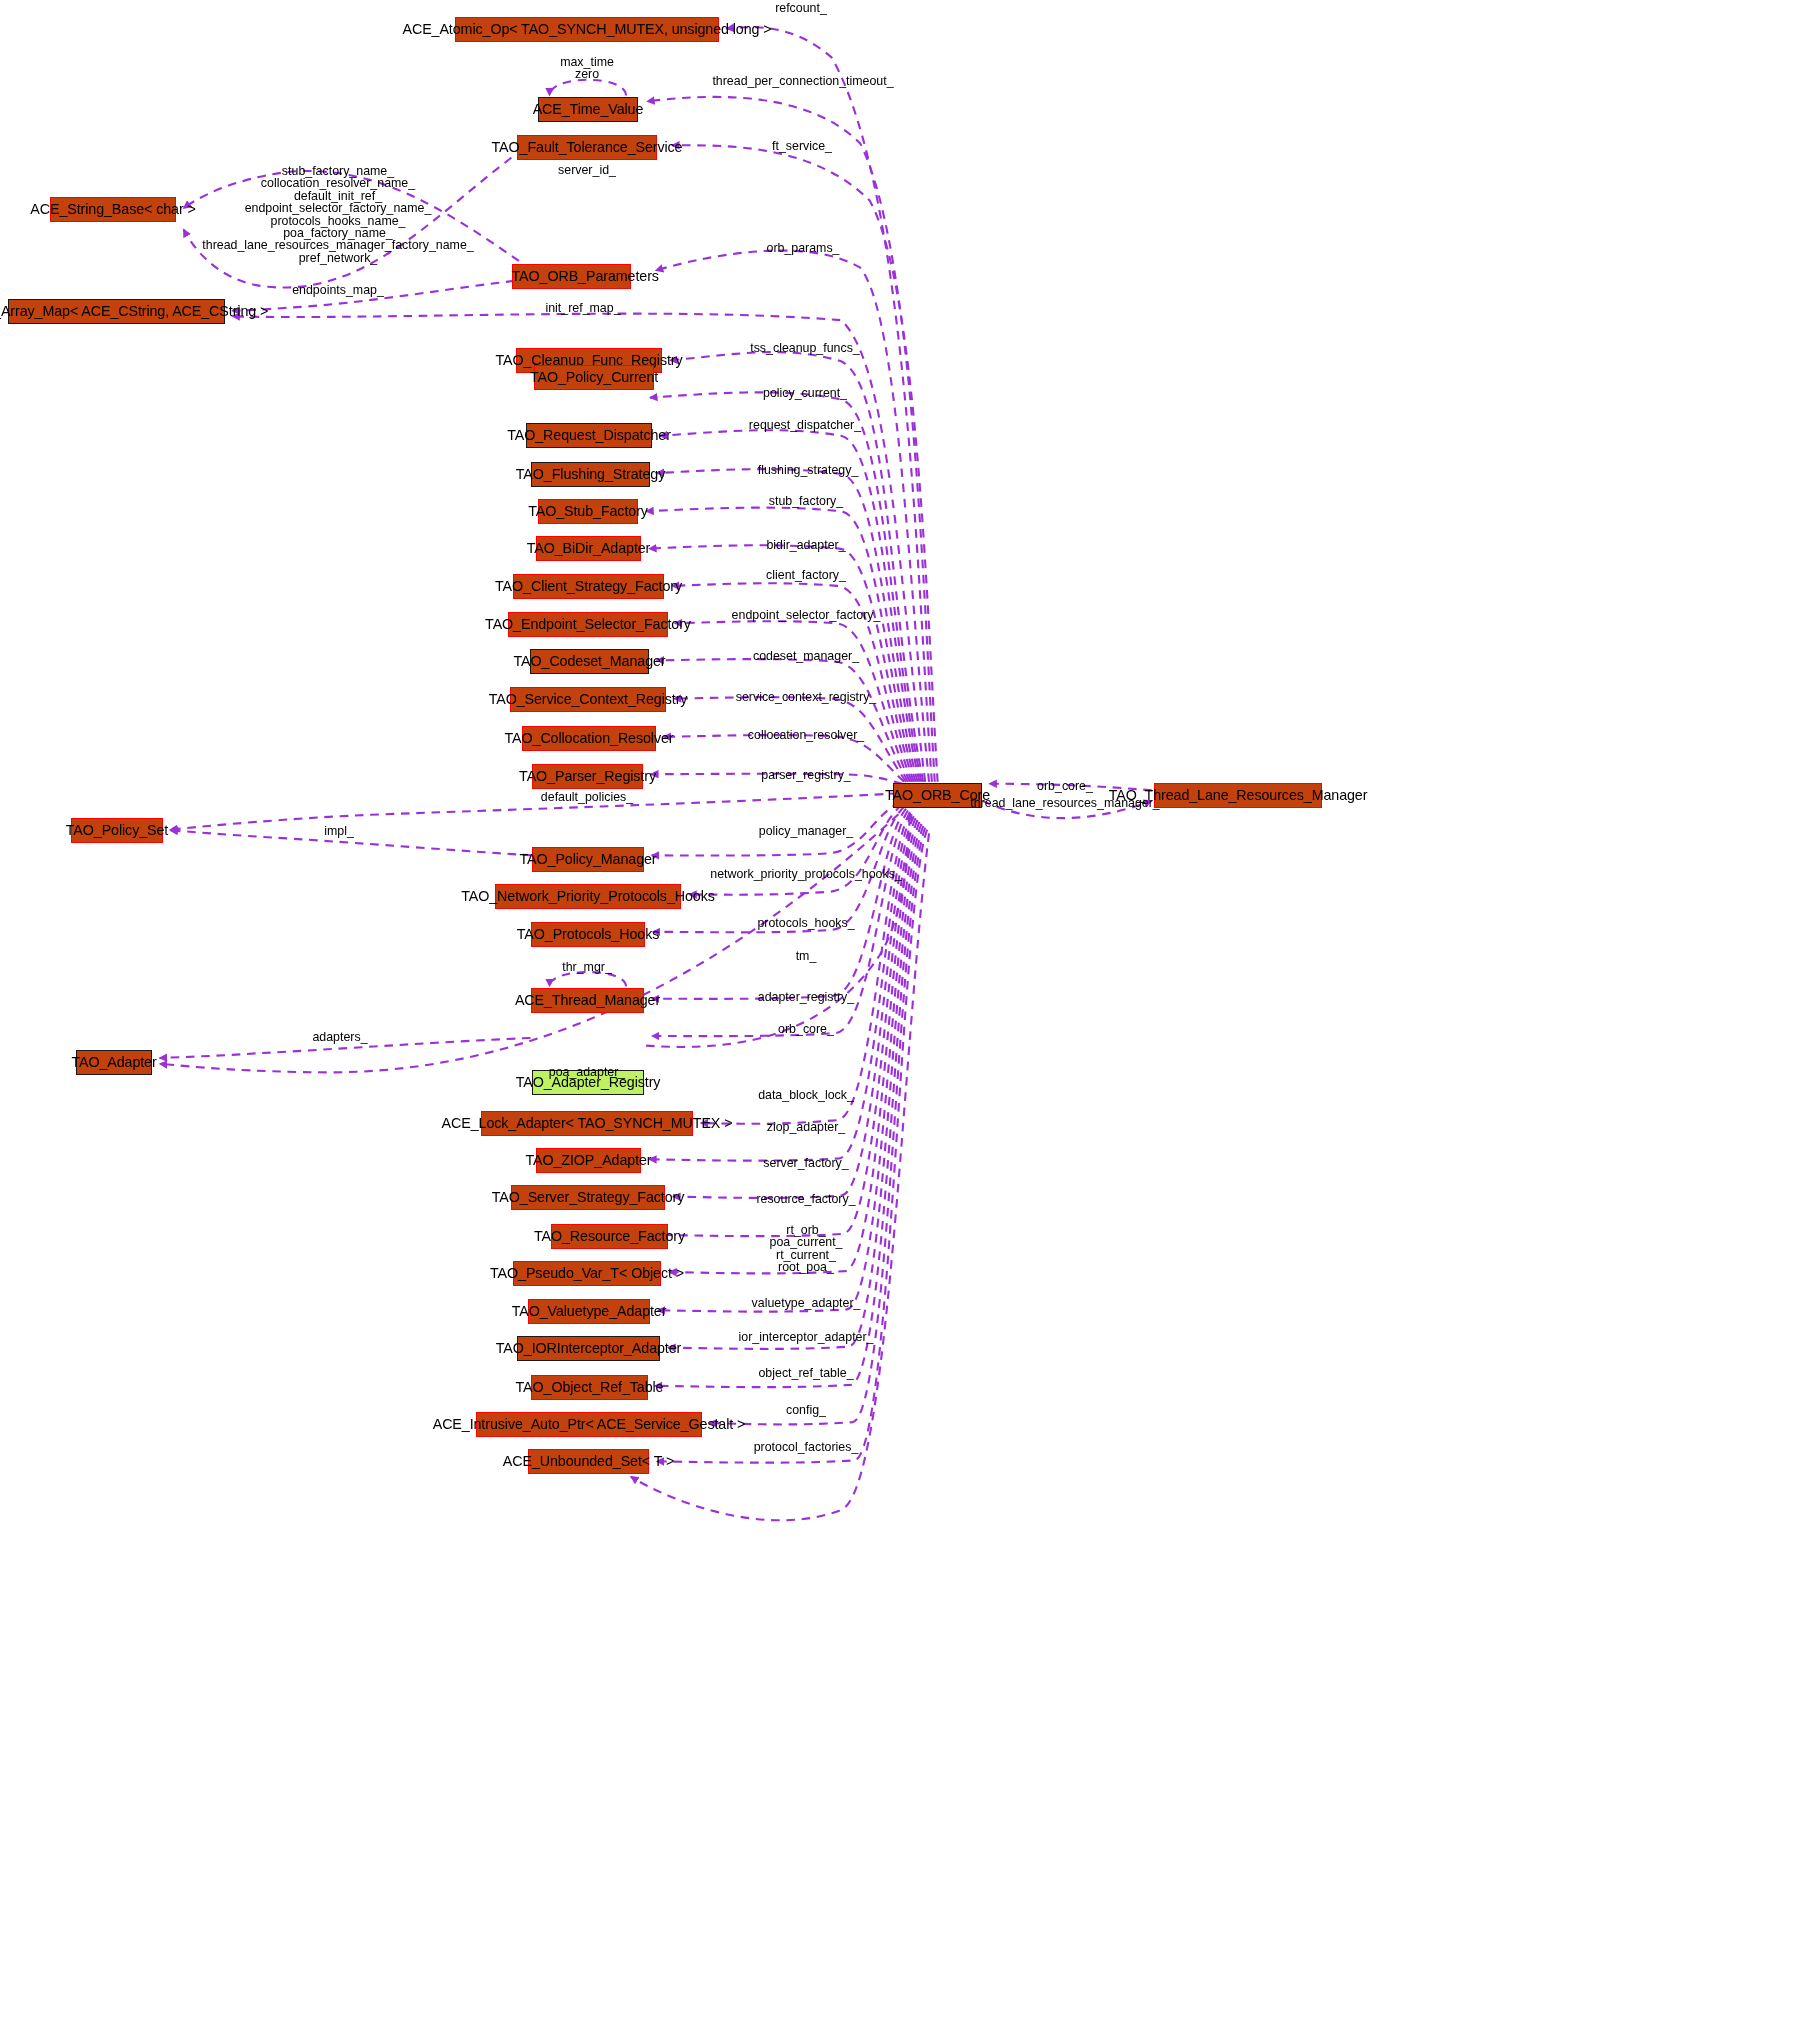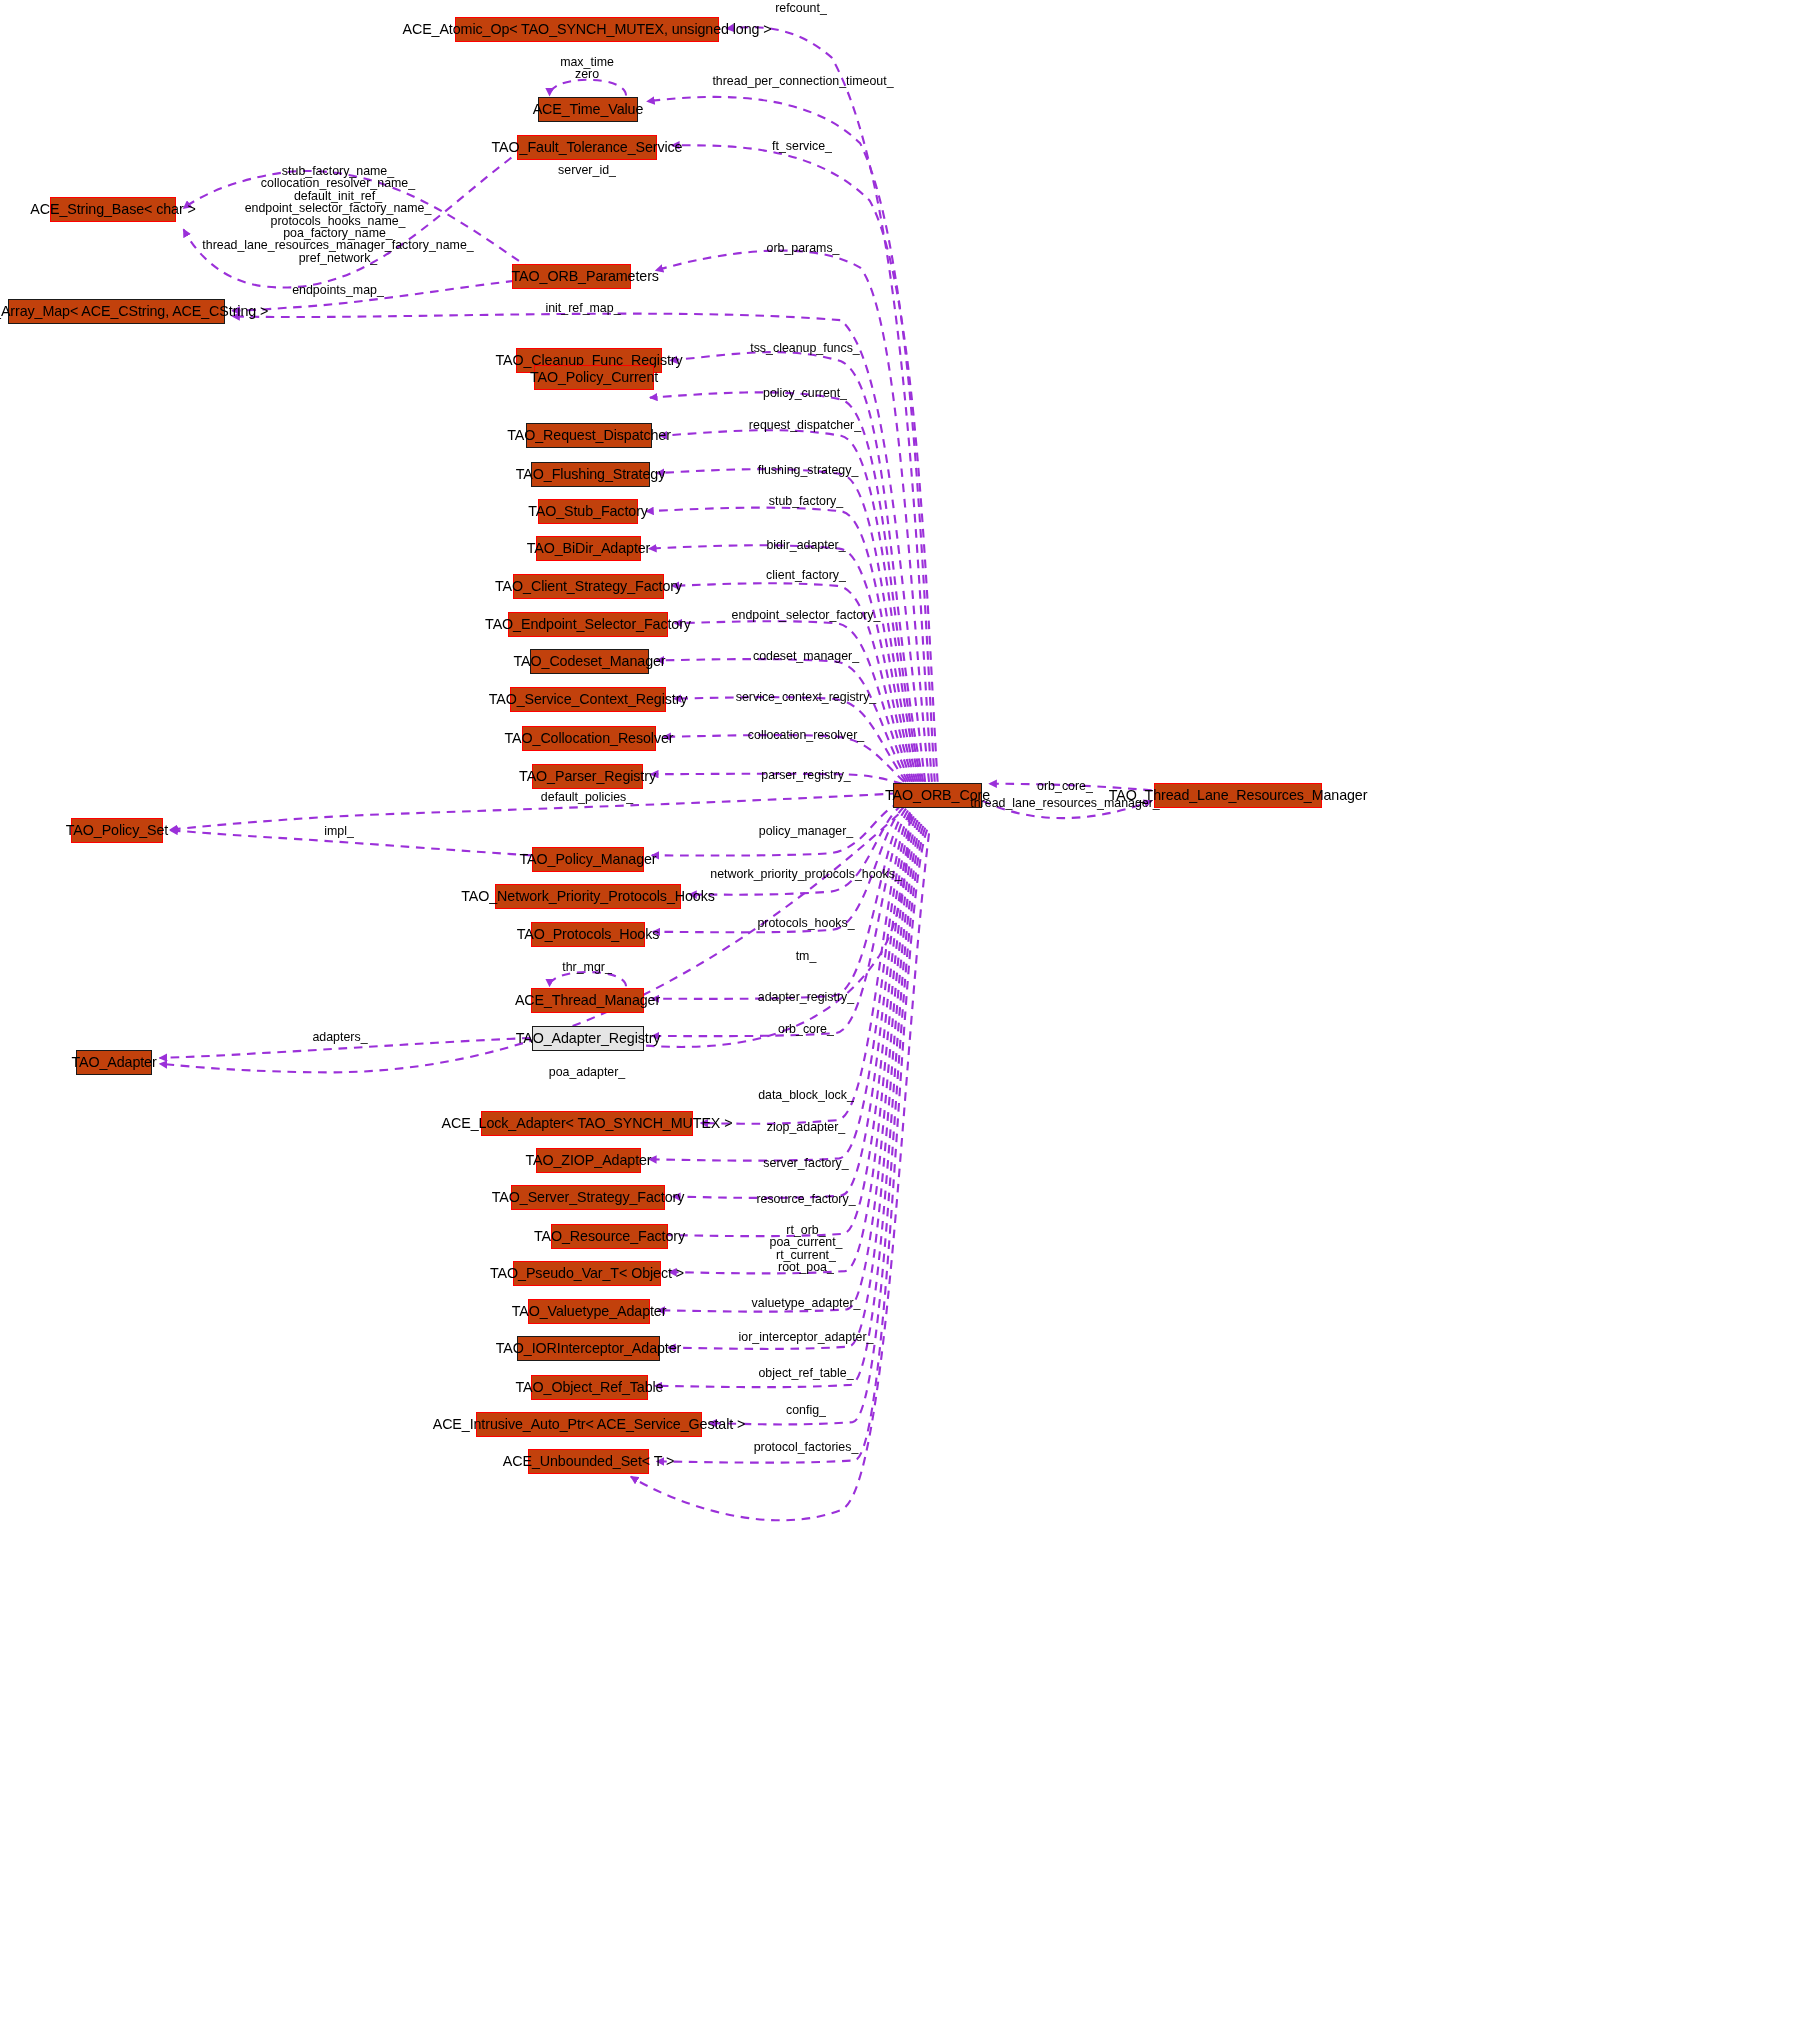--- a/index.html
+++ b/index.html
@@ -37,22 +37,23 @@
     padding: 0 7.6px;
     height: 25px;
     letter-spacing: -0.1px;
   }
   .node.black {
     border-color: #1a1a1a;
     border-width: 1.9px;
   }
   .node.current {
     border-color: #1a1a1a;
-    background: #e5e5e5;
+    background: #bef264;
     border-width: 1.9px;
+    margin-top: 44px;
   }
   .edge-label {
     position: absolute;
     font-size: 12.4px;
     color: #000000;
     white-space: nowrap;
     line-height: 13.4px;
     transform: translateX(-50%);
     text-align: center;
   }

